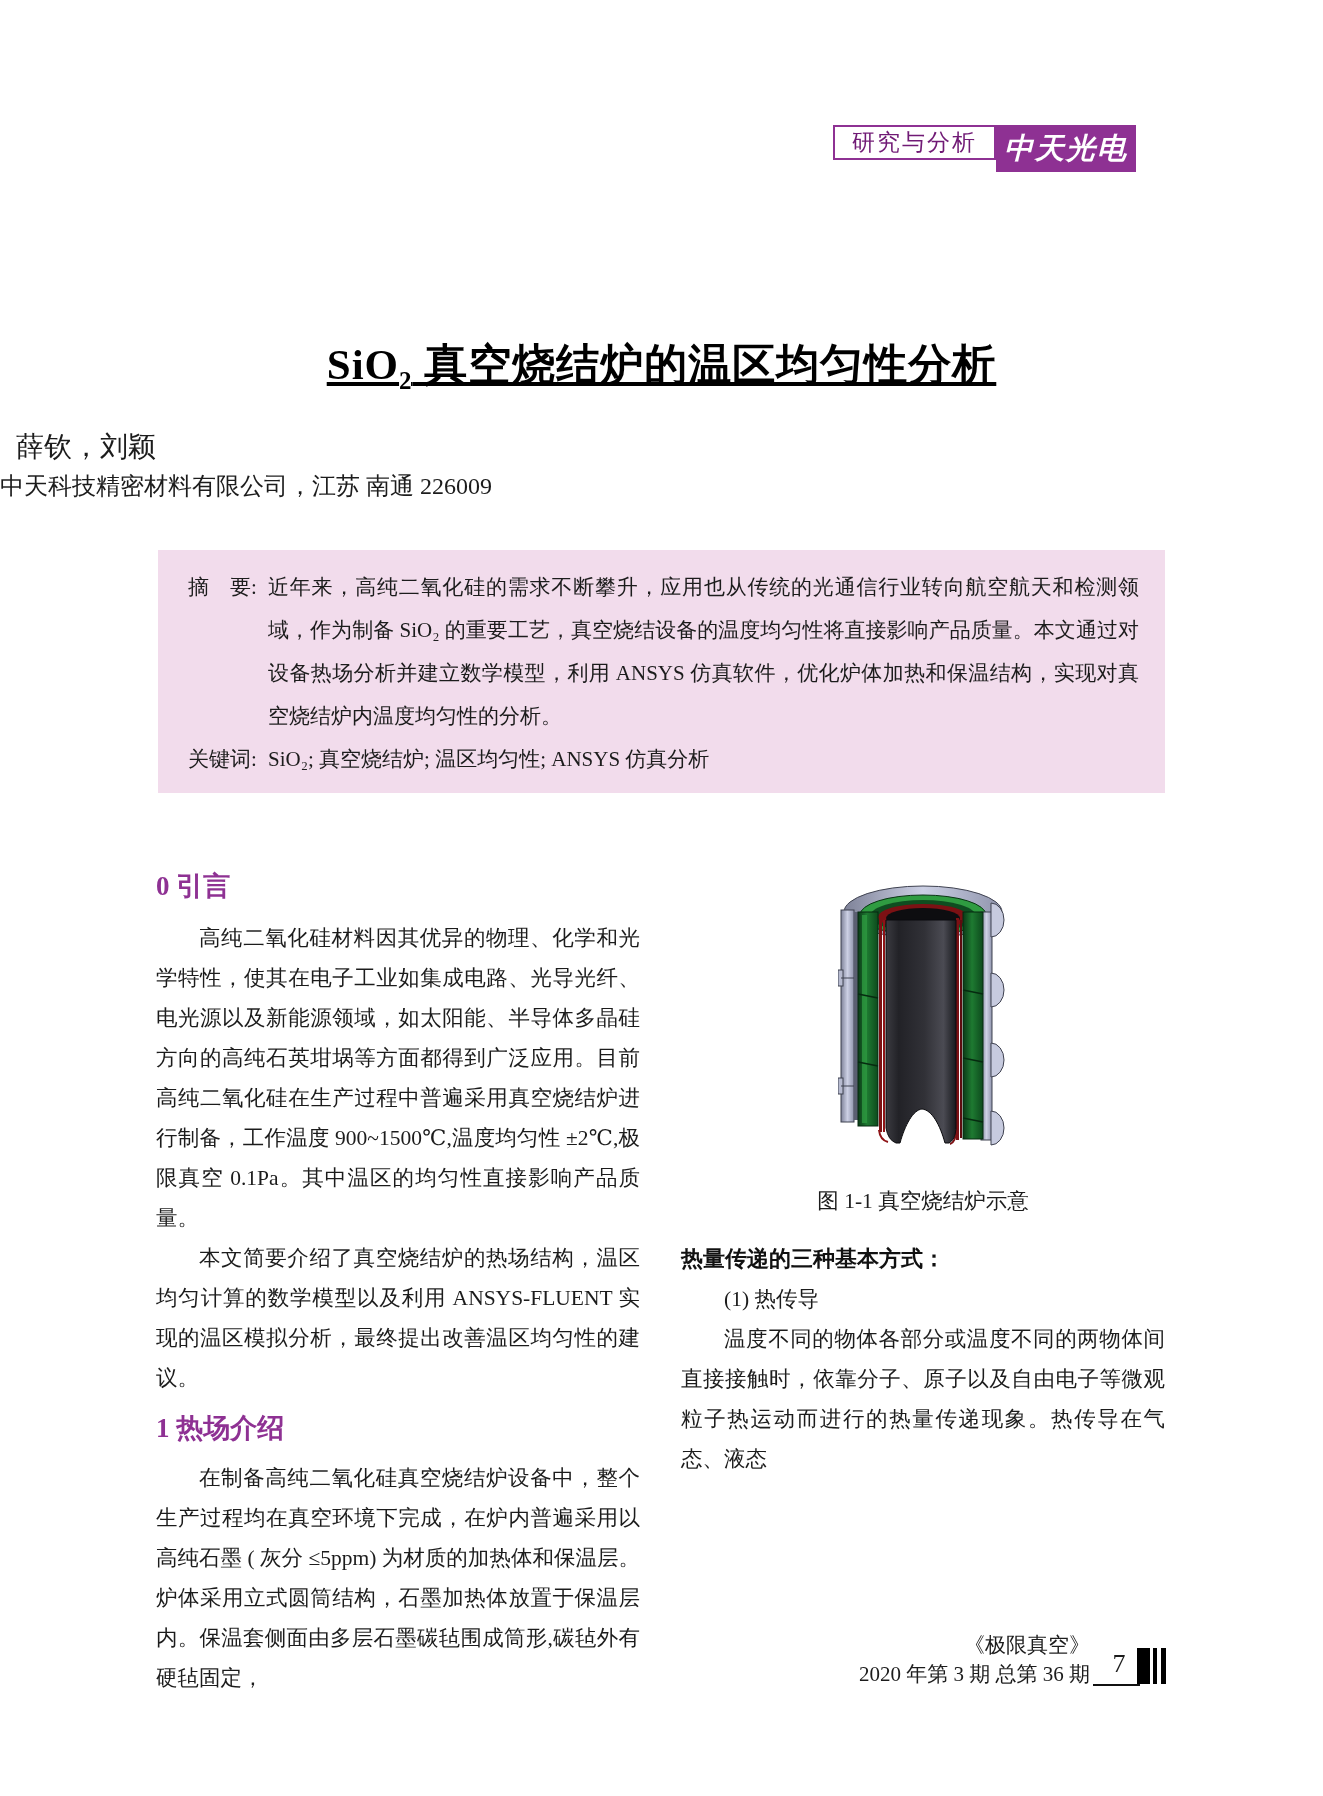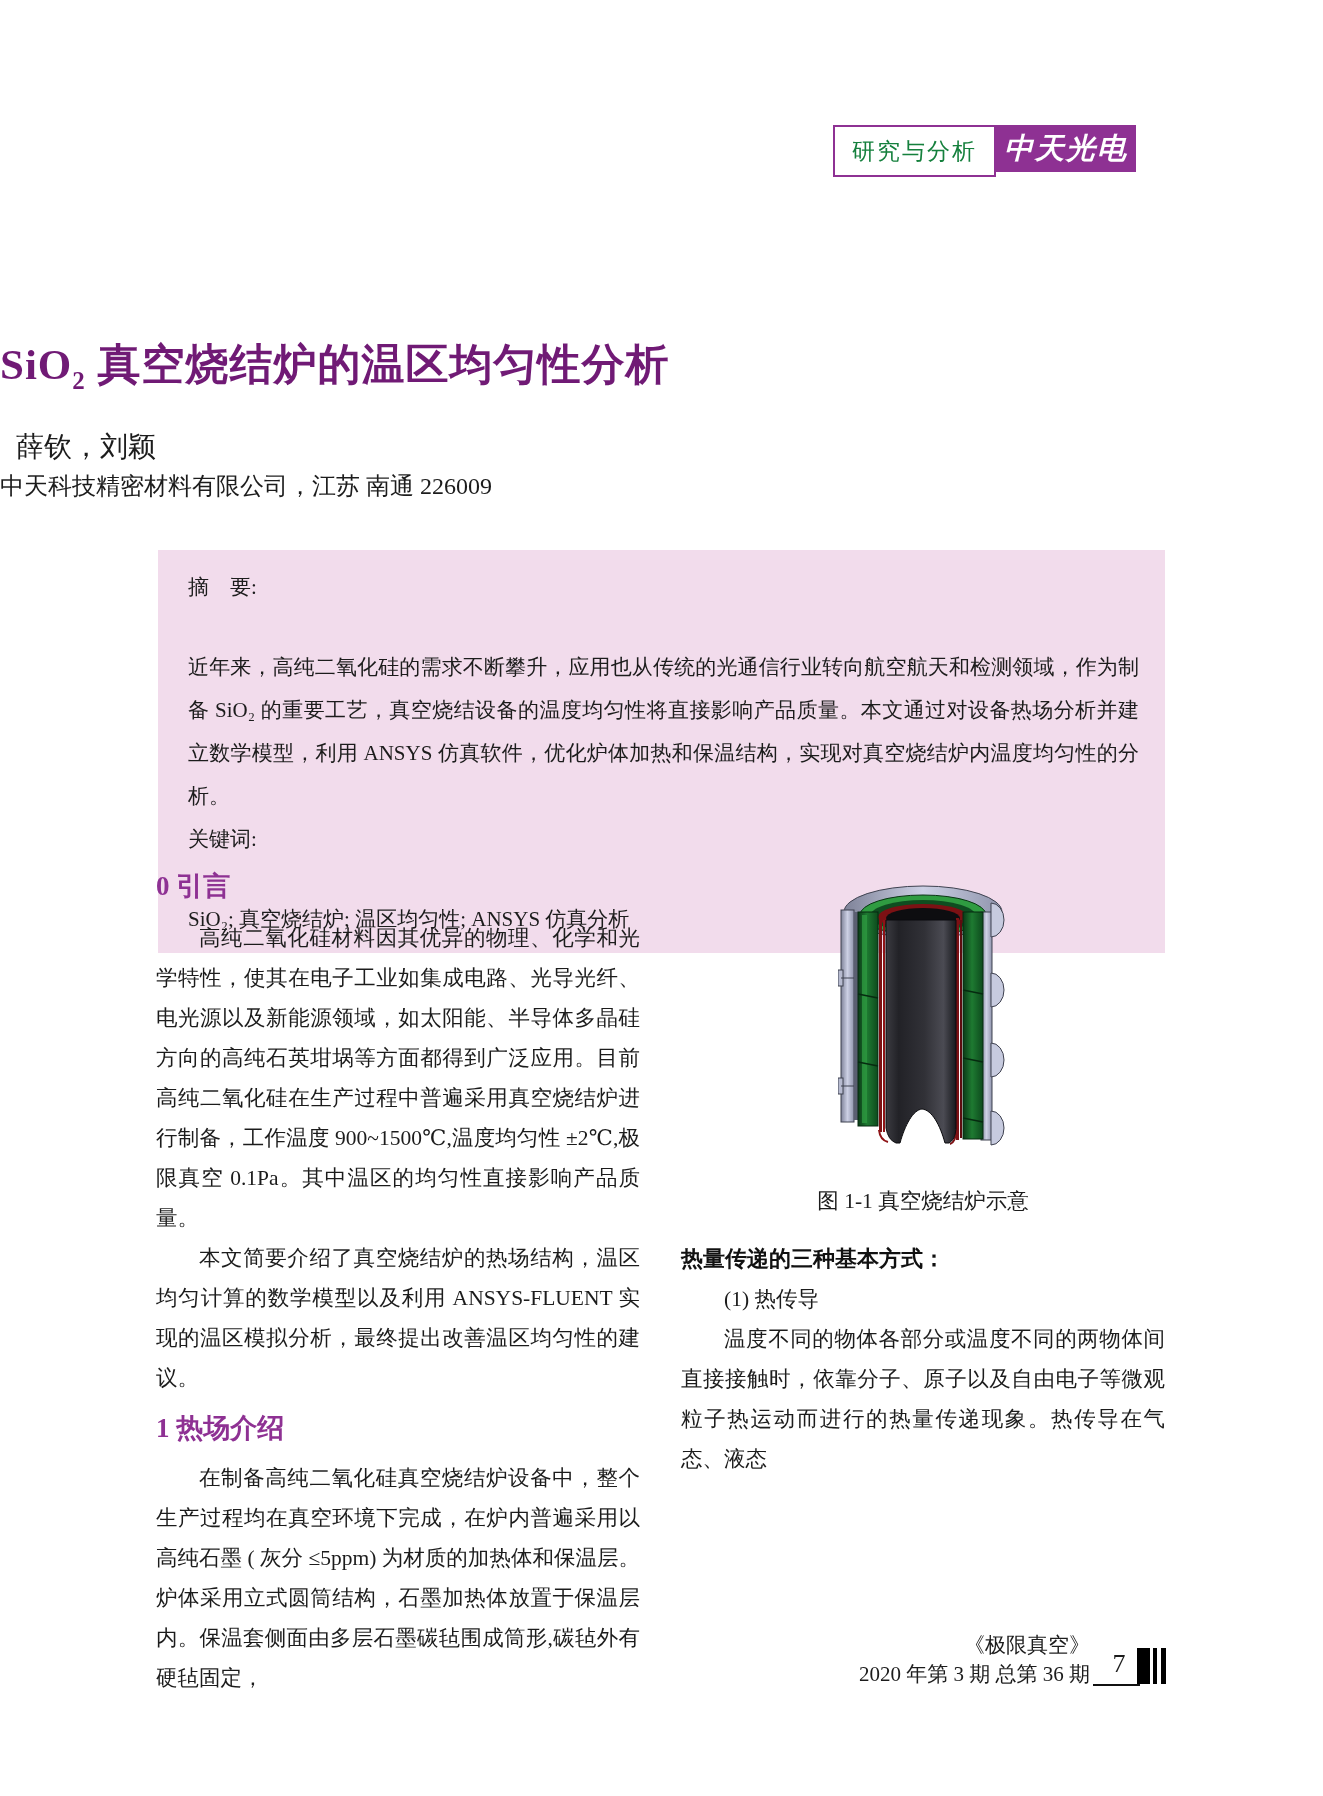--- a/index.html
+++ b/index.html
@@ -3,41 +3,41 @@
 <meta charset="utf-8">
 <style>
   html,body{margin:0;padding:0;background:#ffffff;}
   .page{
     position:relative;width:1323px;height:1796px;background:#ffffff;
     font-family:"Liberation Serif","DejaVu Serif",serif;color:#1c1c1c;overflow:hidden;
   }
   
   .header-tags{position:absolute;top:125px;left:833px;display:flex;height:47px;}
   .tag-research{
-    box-sizing:border-box;width:163px;height:52px;border:2px solid #8e3193;background:#fff;
-    color:#15803d;font-size:23px;display:flex;align-items:center;justify-content:center;
+    box-sizing:border-box;width:163px;height:35px;border:2px solid #8e3193;background:#fff;
+    color:#701a75;font-size:23px;display:flex;align-items:center;justify-content:center;
     font-family:"Liberation Sans","DejaVu Sans",sans-serif;letter-spacing:2px;
   }
   .tag-brand{
     box-sizing:border-box;width:140px;height:47px;background:#8e3193;color:#ffffff;
     font-size:29px;font-weight:bold;font-style:italic;display:flex;align-items:center;justify-content:center;
     letter-spacing:2px;font-family:"Liberation Serif","DejaVu Serif",serif;
   }
   
-  .title{position:absolute;top:336px;left:0;width:100%;text-align:left;
-    font-size:43px;font-weight:bold;color:#701a75;letter-spacing:1px;}
+  .title{position:absolute;top:336px;left:0;width:100%;text-align:center;
+    font-size:43px;font-weight:bold;color:#000000;letter-spacing:1px;text-decoration:underline;}
   .title sub{font-size:25px;line-height:0;}
   .authors{position:absolute;top:428px;left:16px;width:100%;text-align:left;font-size:28px;}
   .affiliation{position:absolute;top:470px;left:0;width:100%;text-align:left;font-size:24px;}
   
   .abstract{
     position:absolute;left:158px;top:550px;width:1007px;box-sizing:border-box;
     background:#f2dcec;padding:16px 26px 12px 30px;font-size:21px;line-height:43px;
   }
-  .abstract-row{display:flex;align-items:flex-start;flex-direction:column;}
+  .abstract-row{display:flex;align-items:flex-start;}
   .abstract-label{flex:0 0 80px;white-space:nowrap;}
   .abstract-body{flex:1;text-align:justify;}
   
   .col{position:absolute;top:868px;width:484px;font-size:21.5px;line-height:40px;text-align:justify;}
   .col-left{left:156px;}
   .col-right{left:681px;}
   .col p{margin:0;text-indent:2em;}
   .col p.no-indent{text-indent:0;}
   h2.section{font-size:27px;color:#8e3193;font-weight:bold;margin:0 0 14px 0;line-height:36px;text-align:left;text-indent:0;}
   h2.section.later{margin-top:12px;margin-bottom:12px;}

